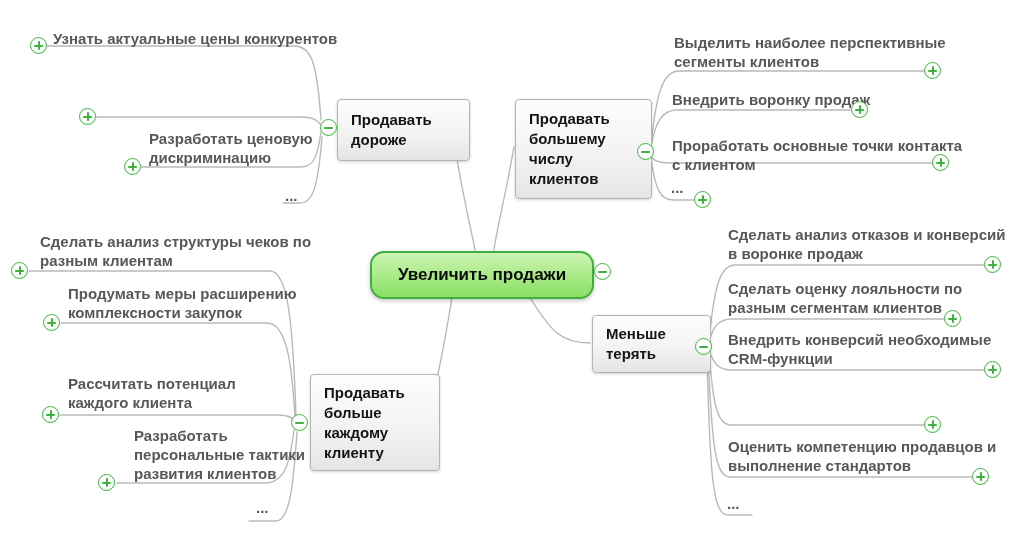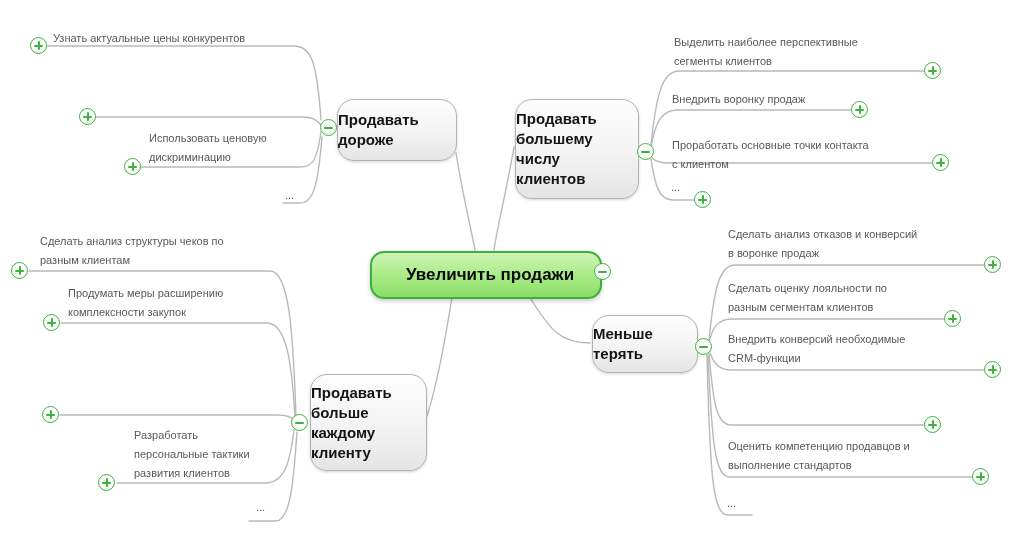--- a/index.html
+++ b/index.html
@@ -1,30 +1,30 @@
 <!DOCTYPE html>
 <html><head>
 <meta charset="utf-8">
 <style>
   html,body{margin:0;padding:0;}
   body{font-family:"Liberation Sans", sans-serif; background:#ffffff;}
   #canvas{position:relative;width:1024px;height:535px;background:#ffffff;overflow:hidden;}
   #wires{position:absolute;left:0;top:0;width:1024px;height:535px;}
   #wires path{fill:none;stroke:#b9b9b9;stroke-width:1.4;stroke-linecap:round;}
 
-  .leaf{position:absolute;font-size:11px;line-height:19px;color:#58585a;
-        white-space:pre-line;cursor:default;}
+  .leaf{position:absolute;font-size:15px;line-height:19px;color:#58585a;
+        white-space:pre-line;cursor:default;font-weight:bold;}
 
   .node{position:absolute;display:flex;align-items:center;
-        border:1px solid #b3b3b3;border-radius:17px;
+        border:1px solid #b3b3b3;border-radius:4px;
         background:linear-gradient(180deg,#fdfdfd 0%,#f3f3f3 55%,#e5e5e5 100%);
         box-shadow:0 1px 3px rgba(0,0,0,0.18);
         font-weight:bold;font-size:15px;line-height:20px;color:#141414;
-        white-space:pre-line;}
-  .node.central{justify-content:center;padding-left:8px;text-align:center;
+        padding-left:13px;white-space:pre-line;}
+  .node.central{justify-content:center;padding-left:0;text-align:center;
         border:2.5px solid #3fae3f;border-radius:14px;
         background:linear-gradient(180deg,#cdf4b6 0%,#aeec8d 45%,#89df65 100%);
         box-shadow:0 2px 4px rgba(0,0,0,0.22);
         font-size:17px;color:#0a0a0a;}
 
   .pm{position:absolute;width:15px;height:15px;border:1.5px solid #3cb43c;border-radius:50%;
       background:radial-gradient(circle at 50% 32%,#ffffff 55%,#e0f5dc 100%);
       box-sizing:content-box;cursor:pointer;}
   .pm::before{content:"";position:absolute;left:3px;right:3px;top:50%;margin-top:-1px;height:2px;
       background:#3cb43c;border-radius:1px;}
@@ -76,35 +76,37 @@
 числу
 клиентов</div>
   <div class="node" style="left:310px;top:374px;width:115px;height:95px">Продавать
 больше
 каждому
 клиенту</div>
   <div class="node" style="left:592px;top:315px;width:104px;height:56px">Меньше
 терять</div>
 
   <div class="leaf" style="left:53px;top:29px">Узнать актуальные цены конкурентов</div>
-  <div class="leaf" style="left:149px;top:129px">Использовать ценовую
+  <div class="leaf" style="left:149px;top:129px">Разработать ценовую
 дискриминацию</div>
   <div class="leaf" style="left:285px;top:186px">...</div>
 
   <div class="leaf" style="left:672px;top:90px">Внедрить воронку продаж</div>
   <div class="leaf" style="left:674px;top:33px">Выделить наиболее перспективные
 сегменты клиентов</div>
   <div class="leaf" style="left:672px;top:136px">Проработать основные точки контакта
 с клиентом</div>
   <div class="leaf" style="left:671px;top:178px">...</div>
 
   <div class="leaf" style="left:40px;top:232px">Сделать анализ структуры чеков по
 разным клиентам</div>
   <div class="leaf" style="left:68px;top:284px">Продумать меры расширению
 комплексности закупок</div>
+  <div class="leaf" style="left:68px;top:374px">Рассчитать потенциал
+каждого клиента</div>
   <div class="leaf" style="left:134px;top:426px">Разработать
 персональные тактики
 развития клиентов</div>
   <div class="leaf" style="left:256px;top:498px">...</div>
 
   <div class="leaf" style="left:728px;top:279px">Сделать оценку лояльности по
 разным сегментам клиентов</div>
   <div class="leaf" style="left:728px;top:225px">Сделать анализ отказов и конверсий
 в воронке продаж</div>
   <div class="leaf" style="left:728px;top:330px">Внедрить конверсий необходимые

